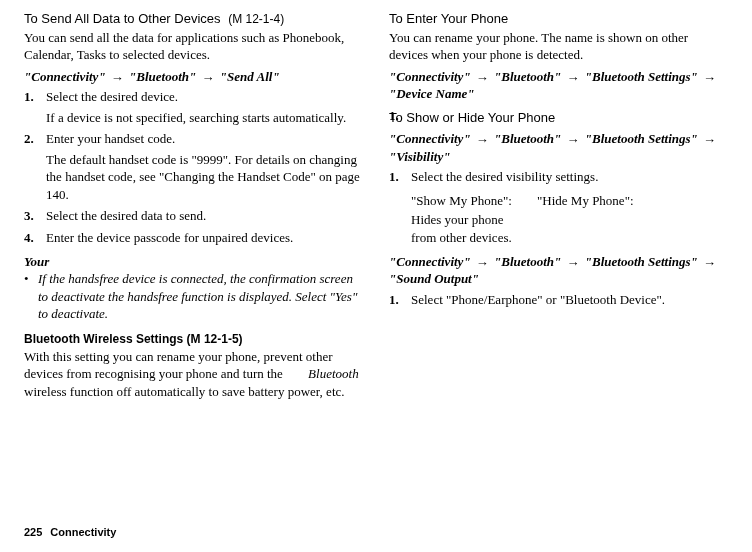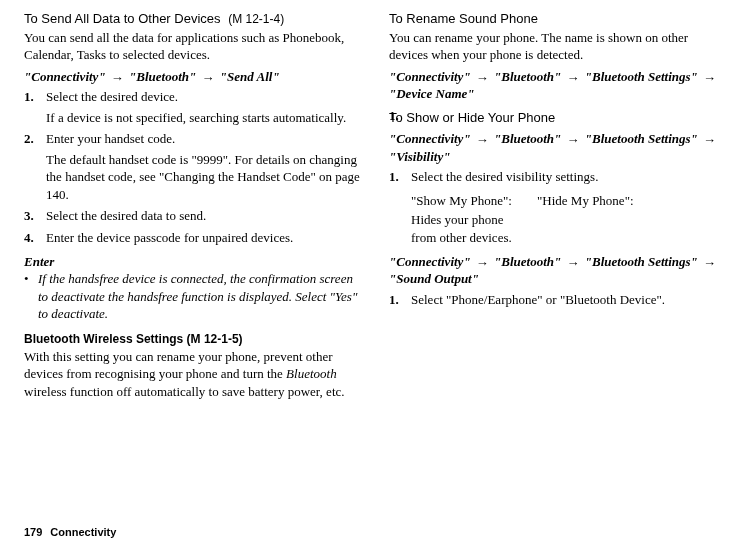--- a/index.html
+++ b/index.html
@@ -84,21 +84,21 @@
   .subheading {
     font-family: Arial, Helvetica, sans-serif;
     font-weight: bold;
     font-size: 12px;
     margin-top: 8px;
     margin-bottom: 1px;
   }
   .subheading .mcode {
     font-weight: bold;
   }
-  .italic-inline { font-style: italic; }
+  .italic-inline { font-style: italic; margin-left: 22px; }
   .option-table {
     margin-left: 22px;
     display: grid;
     grid-template-columns: 118px 1fr;
     column-gap: 8px;
     row-gap: 2px;
     margin-bottom: 6px;
   }
   .footer {
     position: absolute;
@@ -138,39 +138,39 @@
       <li>
         <span class="num">3.</span>
         <span>Select the desired data to send.</span>
       </li>
       <li>
         <span class="num">4.</span>
         <span>Enter the device passcode for unpaired devices.</span>
       </li>
     </ol>
 
-    <div class="note-head">Enter</div>
+    <div class="note-head">Your</div>
     <div class="note-item">
       <span class="bullet">•</span>
       <span>If the handsfree device is connected, the confirmation screen to deactivate the handsfree function is displayed. Select "Yes" to deactivate.</span>
     </div>
 
     <div class="subheading">
       <span>Bluetooth Wireless Settings</span>
       <span class="mcode">(M 12-1-5)</span>
     </div>
     <div class="para">
       <span>With this setting you can rename your phone, prevent other devices from recognising your phone and turn the </span><span class="italic-inline">Bluetooth</span><span> wireless function off automatically to save battery power, etc.</span>
     </div>
   </div>
 
   <div class="col">
 
     <div class="sec-head">
-      <span>To Rename Sound Phone</span>
+      <span>To Enter Your Phone</span>
     </div>
     <div class="para">You can rename your phone. The name is shown on other devices when your phone is detected.</div>
     <div class="navpath"><span>"Connectivity"</span><span class="arrow"> → </span><span>"Bluetooth"</span><span class="arrow"> → </span><span>"Bluetooth Settings"</span><span class="arrow"> → </span><span>"Device Name"</span></div>
     <ol class="steps">
       <li>
         <span class="num">1.</span>
       </li>
     </ol>
 
     <div class="sec-head" style="margin-top:6px">
@@ -193,14 +193,14 @@
     <ol class="steps">
       <li>
         <span class="num">1.</span>
         <span>Select "Phone/Earphone" or "Bluetooth Device".</span>
       </li>
     </ol>
   </div>
 </div>
 
 <div class="footer">
-  <span class="pn">179</span><span>Connectivity</span>
+  <span class="pn">225</span><span>Connectivity</span>
 </div>
 
 </body></html>

